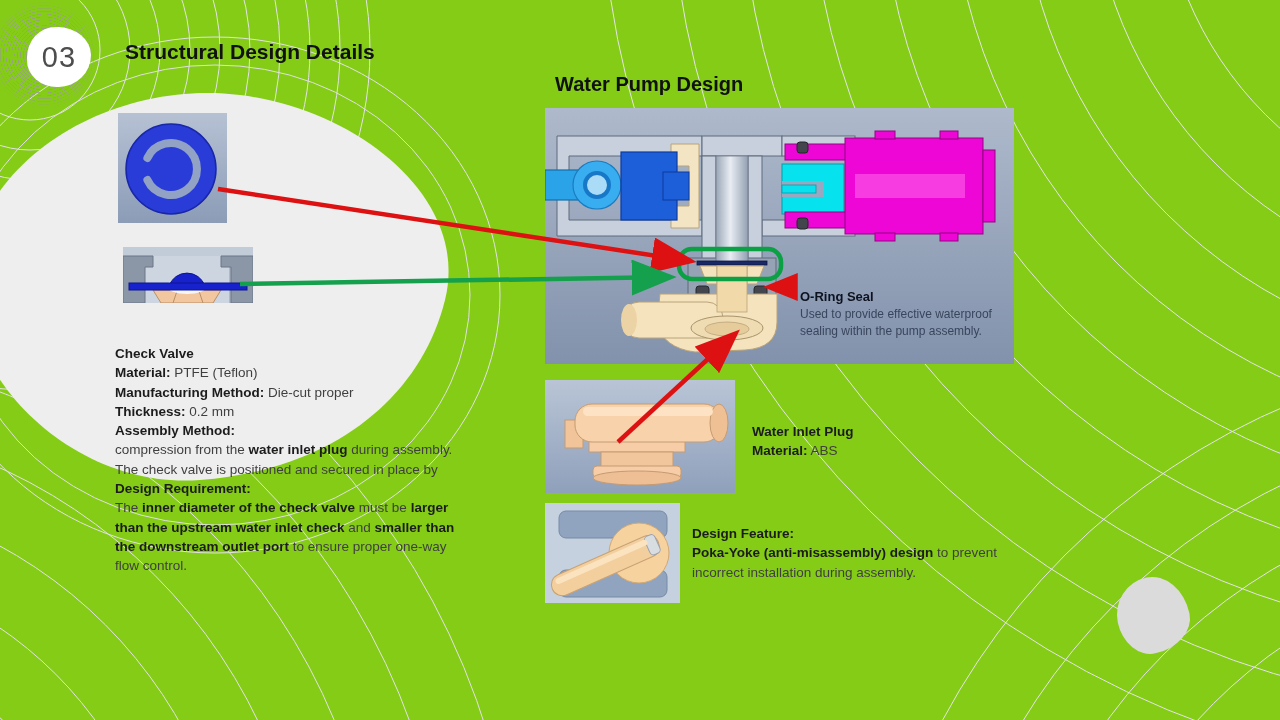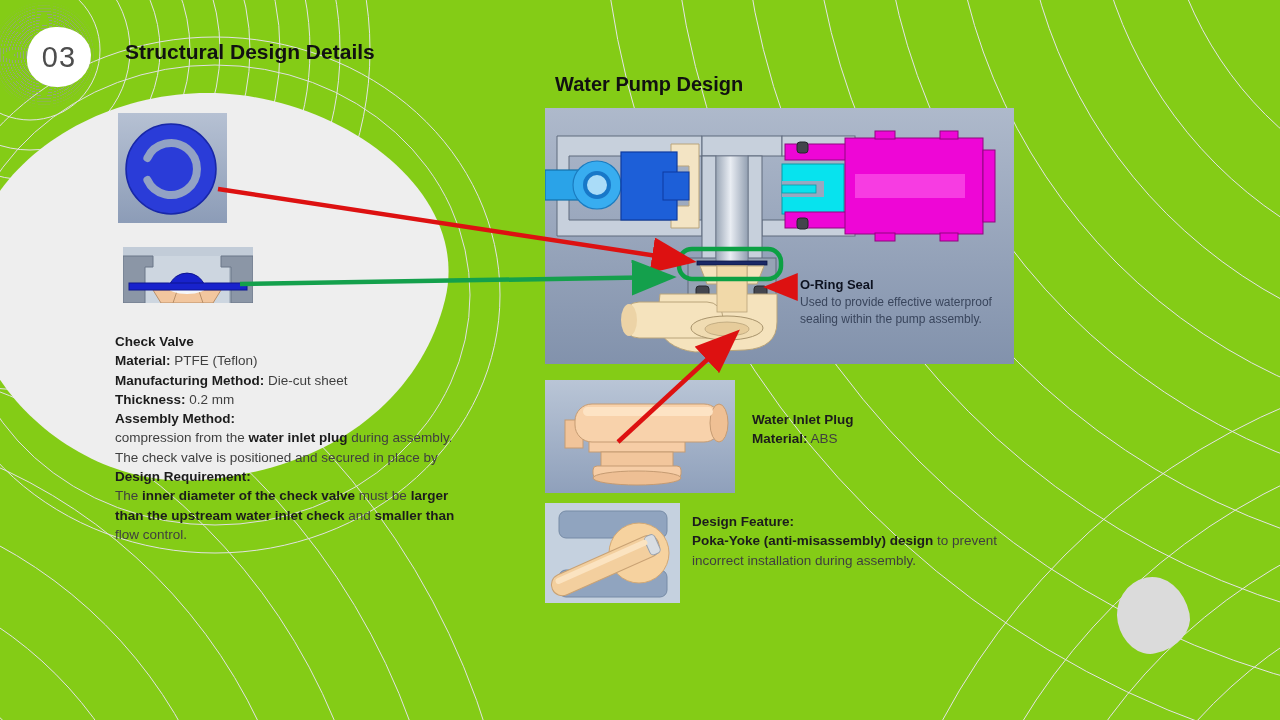--- a/index.html
+++ b/index.html
@@ -19,21 +19,21 @@
   .badge-blob{position:absolute;left:27px;top:27px;width:64px;height:60px;z-index:3;
     background:#ffffff;border-radius:46% 54% 52% 48% / 52% 48% 55% 45%;
     display:flex;align-items:center;justify-content:center;
     font-size:29px;color:#4d4d4d;letter-spacing:1px;}
   .page-title{position:absolute;left:100px;top:40px;z-index:3;
     font-size:21px;font-weight:700;color:#111;margin-left:25px;}
   .section-title{position:absolute;left:555px;top:73px;z-index:3;
     font-size:20px;font-weight:700;color:#111;}
 
   
-  .note{position:absolute;z-index:20;font-size:13.5px;line-height:19.3px;color:#3f3f3f;}
+  .note{position:absolute;z-index:20;font-size:13.5px;line-height:19.3px;color:#3f3f3f;margin-top:12px;}
   .note .rline{white-space:pre-wrap;}
   .note .b{font-weight:700;color:#1c1c1c;}
   .oring{font-size:12px;line-height:16.5px;color:#39455c;}
   .oring .b{font-size:13px;color:#0d1220;line-height:18px;}
 
   .pebble{position:absolute;left:1117px;top:577px;width:72px;height:76px;z-index:1;
     background:#dbdbdb;border-radius:52% 48% 58% 42% / 50% 58% 42% 50%;
     transform:rotate(-12deg);}
 
   .fig{position:absolute;z-index:10;}
@@ -124,28 +124,29 @@
       <line x1="76" y1="44" x2="80" y2="56" stroke="#b98f68" stroke-width="1"></line>
       <ellipse cx="64" cy="39" rx="20" ry="8" fill="#f4f6fa"></ellipse>
       <path d="M46,39 A 19,19 0 0 1 82,39 Z" fill="#1822cc" stroke="#0d1490" stroke-width="1"></path>
       <rect x="6" y="36" width="118" height="7" fill="#1822cc" stroke="#0d1490" stroke-width="1"></rect>
     </svg>
   </div>
 
   <div class="note" style="left:115px;top:332px;width:445px;">
       <div class="rline"><span class="b">Check Valve</span></div>
       <div class="rline"><span class="b">Material:</span><span> PTFE (Teflon)</span></div>
-      <div class="rline"><span class="b">Manufacturing Method:</span><span> Die-cut sheet</span></div>
+      <div class="rline"><span class="b">Manufacturing Method:</span><span> Die-cut proper</span></div>
       <div class="rline"><span class="b">Thickness:</span><span> 0.2 mm</span></div>
       <div class="rline"><span class="b">Assembly Method:</span></div>
       <div class="rline"><span>compression from the </span><span class="b">water inlet plug</span><span> during assembly.</span></div>
       <div class="rline"><span>The check valve is positioned and secured in place by</span></div>
       <div class="rline"><span class="b">Design Requirement:</span></div>
       <div class="rline"><span>The </span><span class="b">inner diameter of the check valve</span><span> must be </span><span class="b">larger</span></div>
       <div class="rline"><span class="b">than the upstream water inlet check</span><span> and </span><span class="b">smaller than</span></div>
+      <div class="rline"><span class="b">the downstream outlet port</span><span> to ensure proper one-way</span></div>
       <div class="rline"><span>flow control.</span></div>
     </div>
 
   <div class="fig" style="left:545px;top:108px;">
     <svg width="469" height="256" viewBox="0 0 469 256">
       <defs>
         <linearGradient id="pbg" x1="0" y1="0" x2="0" y2="1">
           <stop offset="0" stop-color="#aeb9cb"></stop>
             <stop offset="1" stop-color="#8292ac"></stop>
         </linearGradient>

